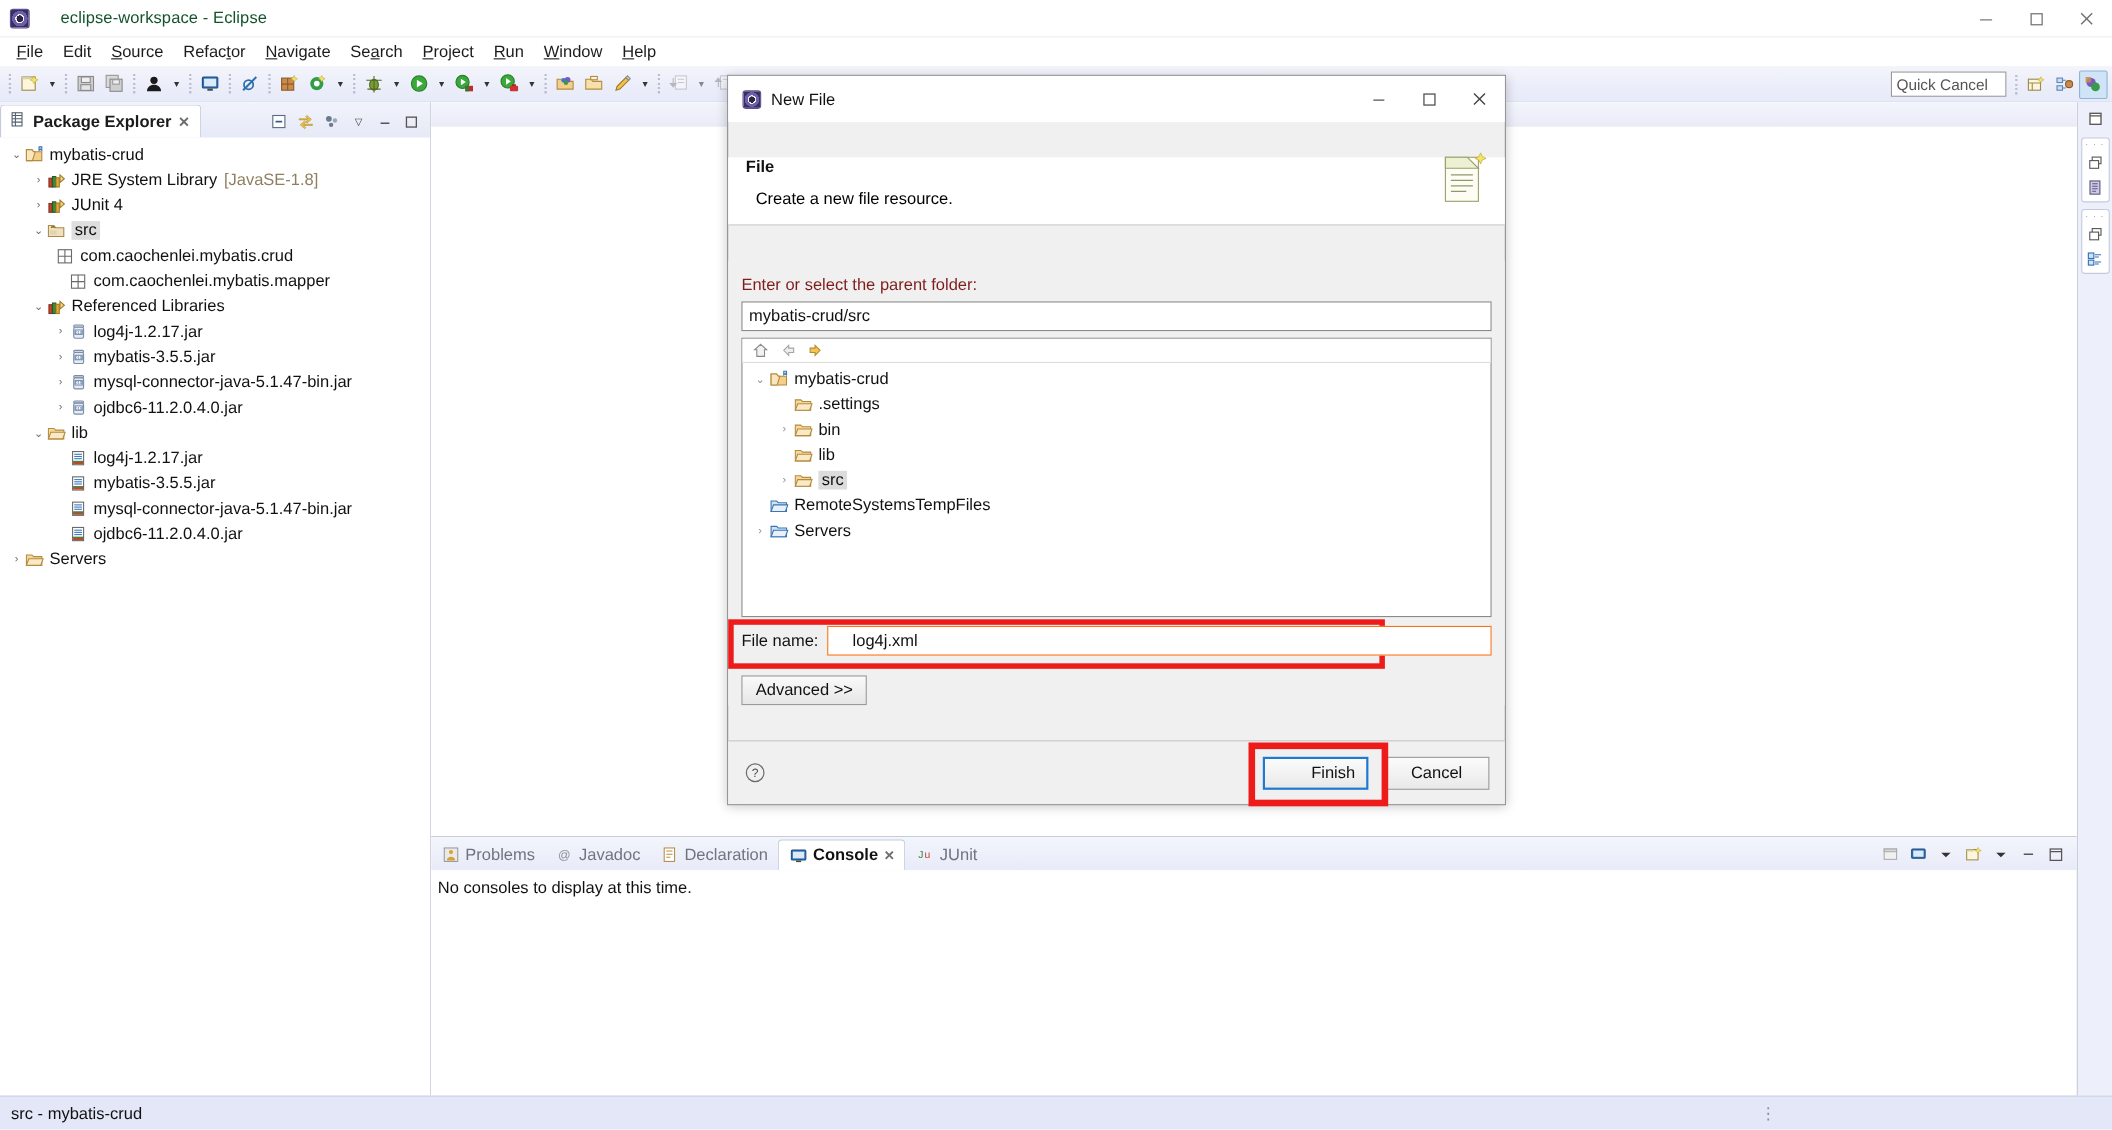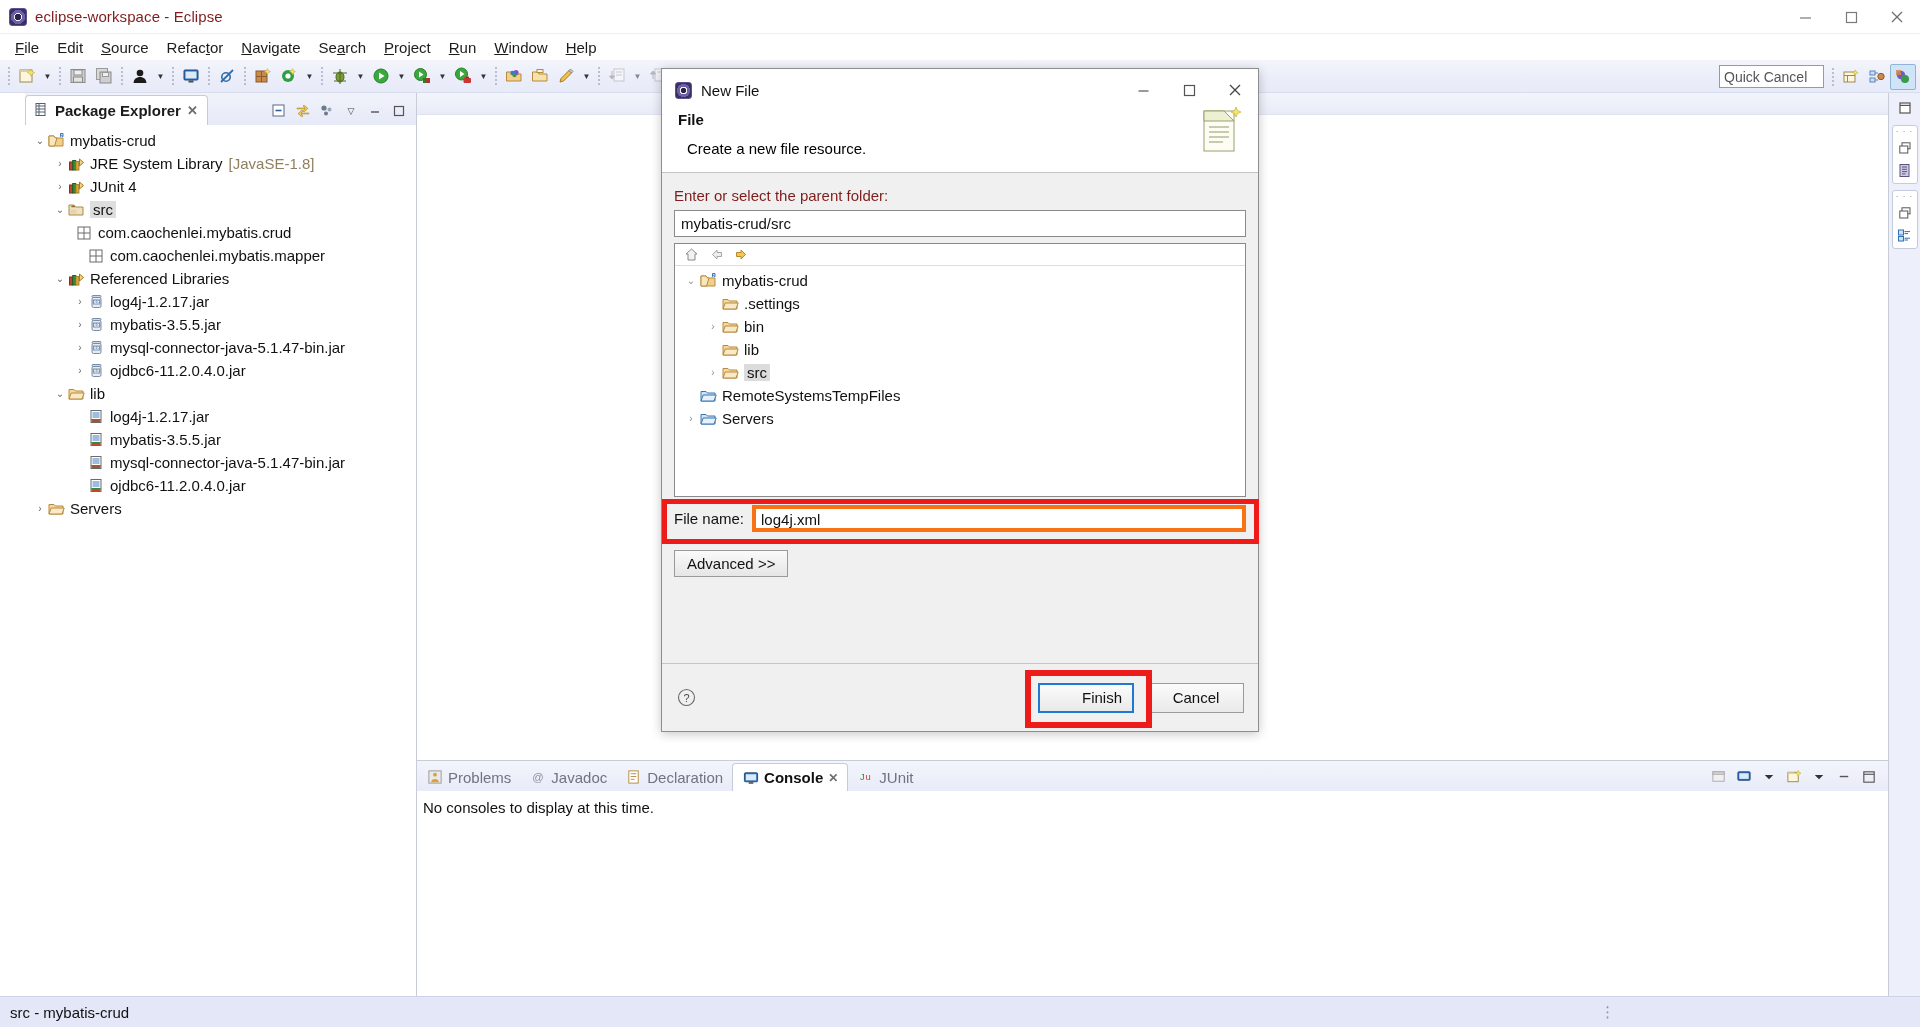--- a/index.html
+++ b/index.html
@@ -20,21 +20,21 @@
     background:#ffffff; border-bottom:1px solid #eeeef3;
     position:relative;
   }
   #titlebar .app-icon{
     width:18px;height:18px;margin:0 8px 0 9px;flex:none;
     border-radius:3px;
     background:
       radial-gradient(circle at 50% 50%, #2a2448 0 26%, #f2f0f7 27% 36%, #6d5fa8 37% 62%, #3a3060 63% 100%);
     border:1px solid #5c4f92;
   }
-  #titlebar .title{ font-size:15px; color:#7f1d1d; letter-spacing:.1px;}
+  #titlebar .title{ font-size:15px; color:#14532d; letter-spacing:.1px;margin-left:20px;}
   #win-buttons{ position:absolute; right:0; top:0; height:34px; display:flex; }
   #win-buttons div{
     width:46px;height:34px;display:flex;align-items:center;justify-content:center;
     color:#6a6a6a; font-size:16px; line-height:1;
   }
   #win-buttons div svg{display:block;}
 
   
   #menubar{
     height:26px; display:flex; align-items:center;
@@ -66,21 +66,21 @@
     display:flex;align-items:center;padding-left:4px;
     font-size:14px;color:#555;
   }
   #qa-right{ position:absolute; right:4px; top:4px; display:flex; align-items:center; }
 
   
   #body{ position:absolute; top:93px; left:0; right:0; bottom:31px; display:flex; }
 
   
   #left-panel{ width:392px; flex:none; display:flex; flex-direction:column;
-               border-right:1px solid #c8cbd8; background:#fff;margin-left:25px; }
+               border-right:1px solid #c8cbd8; background:#fff; }
   #pe-tabrow{
     height:32px; display:flex; align-items:flex-end;
     background:linear-gradient(to bottom,#f1f3fb,#e6e9f7);
     position:relative;
   }
   #pe-tab{
     height:30px; display:flex;align-items:center; gap:6px;
     padding:0 9px 0 8px; background:#fff;
     border:1px solid #c6cade; border-bottom:none;
     border-radius:4px 4px 0 0; font-size:15px; font-weight:600; color:#1b1b1b;
@@ -128,24 +128,24 @@
   
   #statusbar{
     position:absolute;left:0;right:0;bottom:0;height:31px;
     background:#e3e7f7; border-top:1px solid #cdd2e6;
     display:flex;align-items:center;padding-left:10px;font-size:15px;color:#111;
   }
   #statusbar .grip{ position:absolute; right:auto; left:1600px; color:#8b90a3; letter-spacing:1px;}
 
   
   #dialog{
-    position:absolute; left:661px; top:68px; width:598px; height:664px;
+    position:absolute; left:661px; top:68px; width:708px; height:664px;
     background:#f0f0f0; border:1px solid #8d8d8d;
     box-shadow:0 2px 10px rgba(0,0,0,.22);
-    display:flex; flex-direction:column; z-index:40;
+    display:flex; flex-direction:column; z-index:40;gap:32px;
   }
   #dlg-title{ height:42px; background:#fff; display:flex; align-items:center; padding-left:13px;}
   #dlg-title .dicon{ width:17px;height:17px;margin-right:9px;border-radius:3px;
       background:radial-gradient(circle at 50% 50%, #2a2448 0 26%, #f2f0f7 27% 36%, #6d5fa8 37% 62%, #3a3060 63% 100%);
       border:1px solid #5c4f92;}
   #dlg-title .dtxt{ font-size:15px;color:#111;}
   #dlg-winbtns{ margin-left:auto; display:flex; height:42px;}
   #dlg-winbtns div{width:46px;height:42px;display:flex;align-items:center;justify-content:center;color:#555;}
   #dlg-head{ background:#fff; padding:0 16px 14px 16px; position:relative;
              border-bottom:1px solid #c5c5c5;}
@@ -171,22 +171,22 @@
   .trow .tl{ color:#111;}
   .trow .tl.sel{ background:#dcdcdc; padding:0 3px;}
 
   #filename-rowwrap{ position:relative; margin-top:8px; }
   #filename-hl{
     position:absolute; left:-12px; top:-6px; width:597px; height:45px;
     border:5px solid #ee1b1b; pointer-events:none;
   }
   #filename-row{ display:flex; align-items:center; height:27px; position:relative; z-index:2;}
   #filename-row .fl{ font-size:15px;color:#111;margin-right:8px;}
-  #filename-input{ flex:1; height:27px; background:#fff; border:4px solid #f97316;
-                   display:flex;align-items:flex-end;padding-left:5px;font-size:15px;color:#111;}
+  #filename-input{ flex:1; height:27px; background:#fff; border:1px solid #f97316;
+                   display:flex;align-items:center;padding-left:22px;font-size:15px;color:#111;}
   #advanced-btn{
     margin-top:18px; align-self:flex-start;
     background:linear-gradient(to bottom,#fafafa,#e6e6e6);
     border:1px solid #9a9a9a; padding:4px 12px; font-size:15px; color:#111;
   }
   #dlg-footer{
     height:68px; border-top:1px solid #c5c5c5; background:#f0f0f0;
     display:flex;align-items:center; padding:0 14px; position:relative;
   }
   #help-icon{ width:20px;height:20px;display:flex;align-items:center;justify-content:center;}

